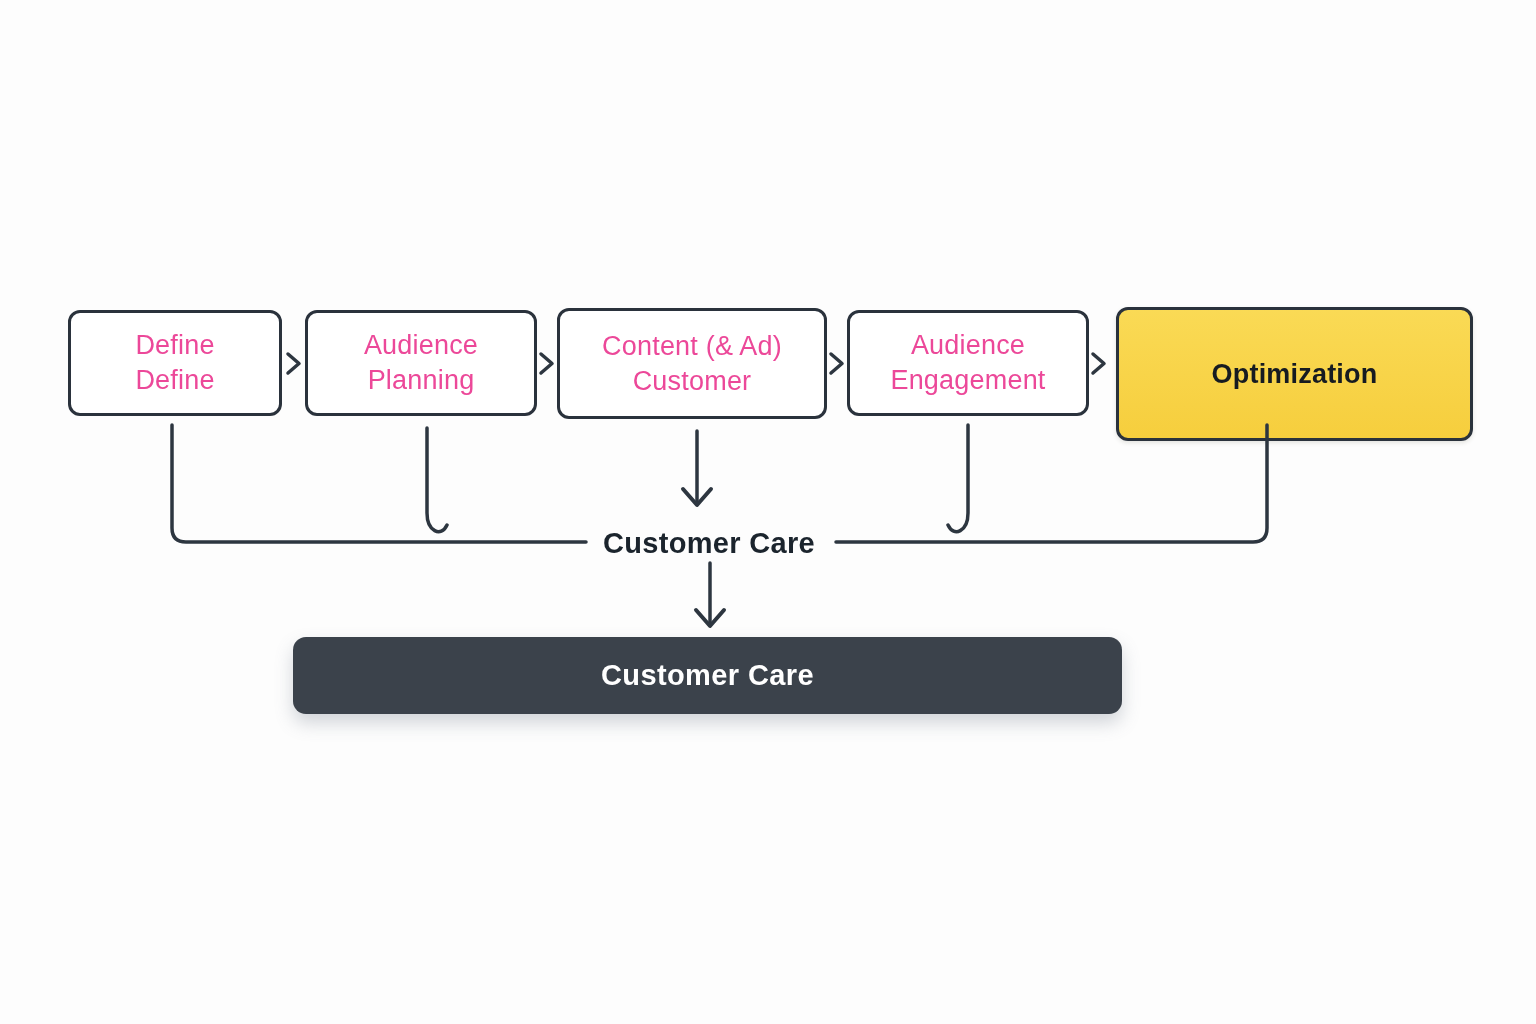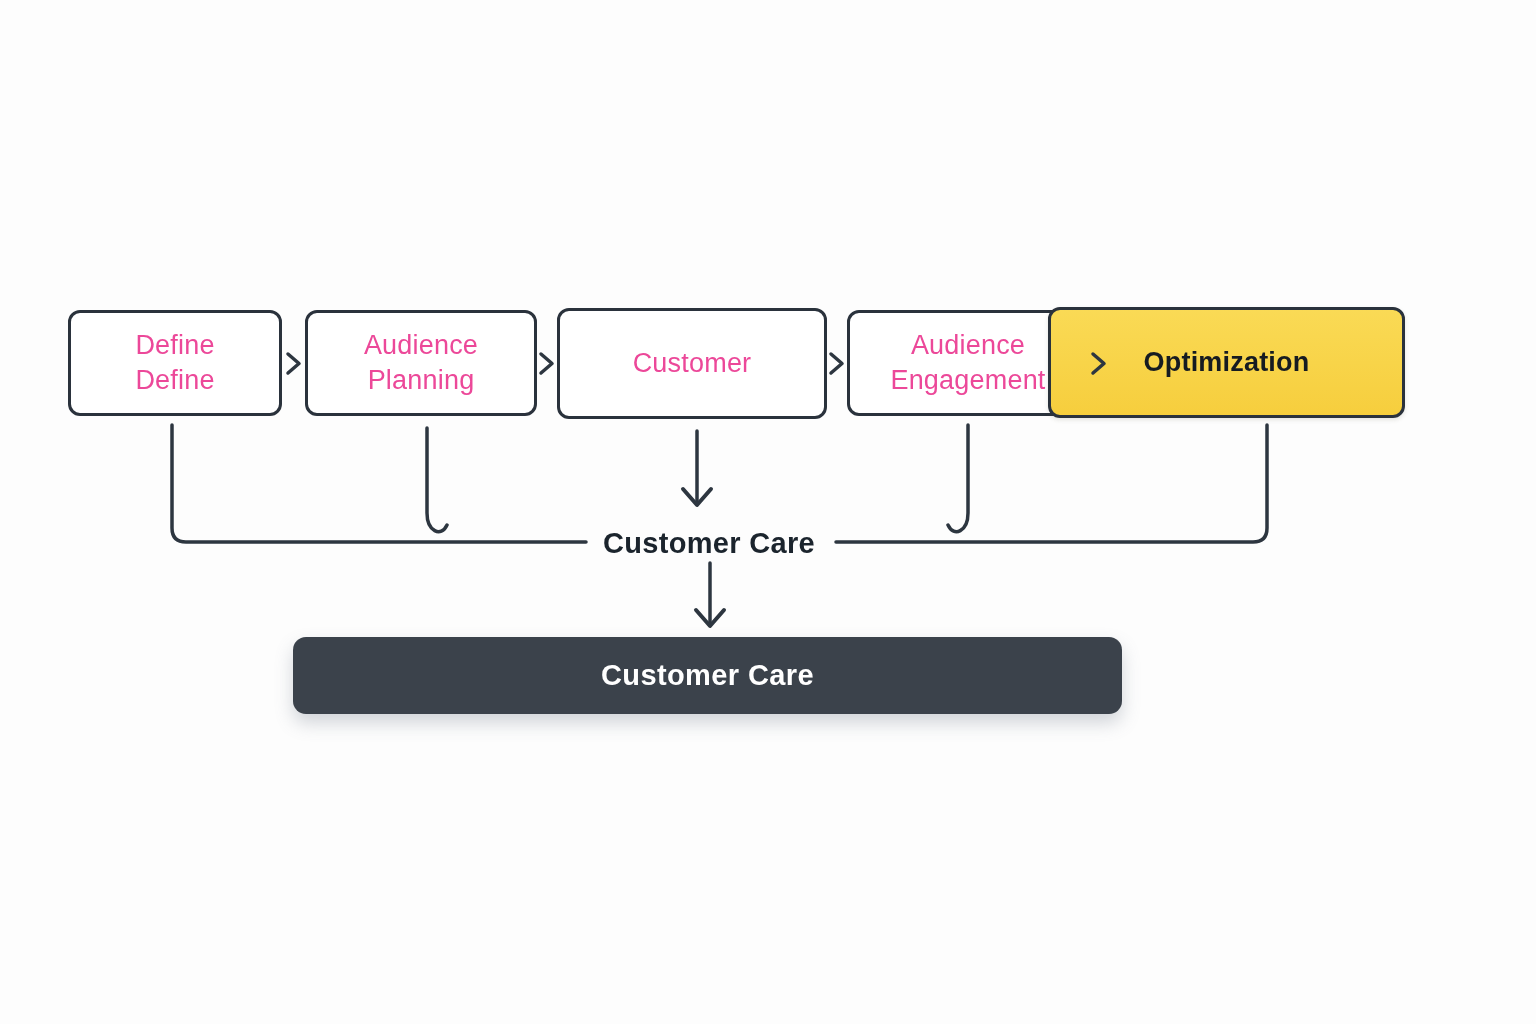--- a/index.html
+++ b/index.html
@@ -41,21 +41,21 @@
     background: linear-gradient(180deg, #fada55 0%, #f6ce3d 100%);
     border-color: #2a323c;
     color: #161b21;
     font-weight: 700;
     box-shadow: 0 2px 4px rgba(90,90,60,0.15);
   }
   #box-1 { left: 68px;   top: 310px; width: 214px; height: 106px; }
   #box-2 { left: 305px;  top: 310px; width: 232px; height: 106px; }
   #box-3 { left: 557px;  top: 308px; width: 270px; height: 111px; }
   #box-4 { left: 847px;  top: 310px; width: 242px; height: 106px; }
-  #box-5 { left: 1048px; top: 307px; width: 357px; height: 111px; }
+  #box-5 { left: 1116px; top: 307px; width: 357px; height: 134px; }
 
   svg.connector-layer {
     position: absolute;
     inset: 0;
     pointer-events: none;
   }
   .connector-label {
     position: absolute;
     left: 709px;
     top: 543px;
@@ -96,20 +96,21 @@
 
   <div id="box-1" class="stage-box">
     <span class="line1">Define</span>
     <span class="line2">Define</span>
   </div>
   <div id="box-2" class="stage-box">
     <span class="line1">Audience</span>
     <span class="line2">Planning</span>
   </div>
   <div id="box-3" class="stage-box">
+    <span class="line1">Content (&amp; Ad)</span>
     <span class="line2">Customer</span>
   </div>
   <div id="box-4" class="stage-box">
     <span class="line1">Audience</span>
     <span class="line2">Engagement</span>
   </div>
   <div id="box-5" class="stage-box highlight">
     <span class="line1">Optimization</span>
 
   </div>

